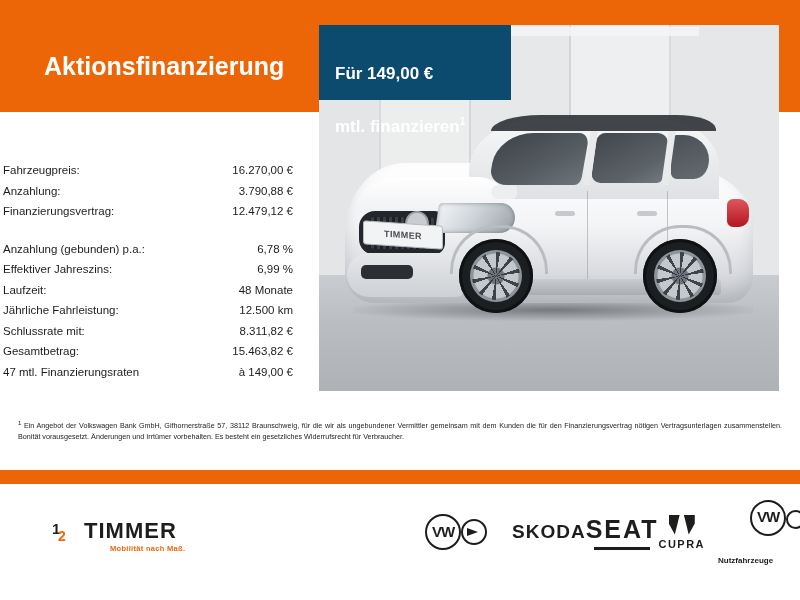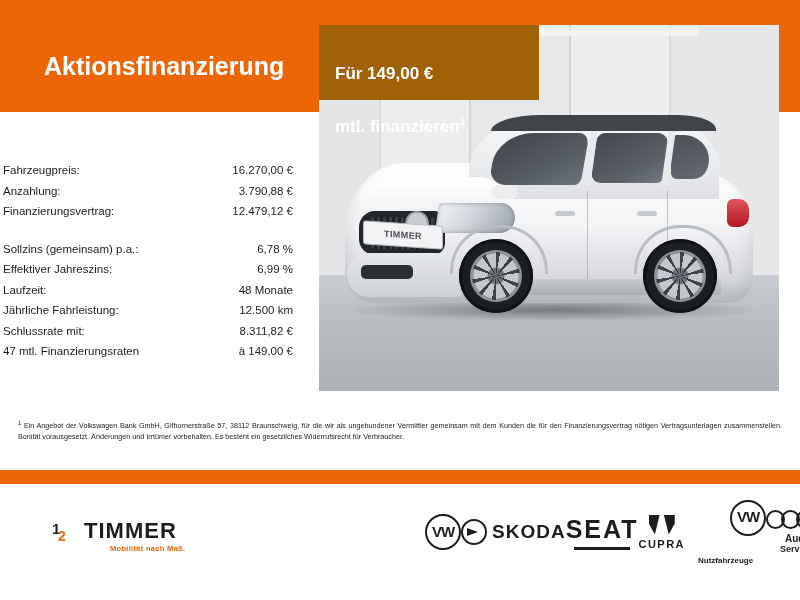--- a/index.html
+++ b/index.html
@@ -37,23 +37,23 @@
     font-weight: bold;
     color: #ffffff;
     letter-spacing: 0px;
     white-space: nowrap;
   }
   
   .promo-box {
     position: absolute;
     left: 319px;
     top: 25px;
-    width: 220px;
+    width: 192px;
     height: 75px;
-    background: #a16207;
+    background: #0c4a6e;
   }
   .promo-text {
     position: absolute;
     left: 16px;
     top: 13px;
     color: #ffffff;
     font-size: 17px;
     font-weight: bold;
     line-height: 24px;
     white-space: pre-line;
@@ -484,20 +484,21 @@
     font-size: 15px;
     font-weight: bold;
     line-height: 13px;
     letter-spacing: -1px;
     margin-left: 45px;
   }
   .vw-ring span { transform: translateY(-1px); }
   .skoda {
     display: flex;
     align-items: center;
+    gap: 20px;
   }
   .skoda-arrow {
     width: 22px; height: 22px;
     border: 2px solid #1d1d1b;
     border-radius: 50%;
     margin-right: 5px;
     position: relative;
   }
   .skoda-arrow::after {
     content: "";
@@ -652,38 +653,42 @@
       <span class="val">3.790,88 €</span>
     </div>
     <div class="row">
       <span class="lbl">Finanzierungsvertrag:</span>
       <span class="val">12.479,12 €</span>
     </div>
 
     <div class="gap"></div>
 
     <div class="row">
-      <span class="lbl">Sollzins (gemeinsam) p.a.:</span>
+      <span class="lbl">Anzahlung (gebunden) p.a.:</span>
       <span class="val">6,78 %</span>
     </div>
     <div class="row">
       <span class="lbl">Effektiver Jahreszins:</span>
       <span class="val">6,99 %</span>
     </div>
     <div class="row">
       <span class="lbl">Laufzeit:</span>
       <span class="val">48 Monate</span>
     </div>
     <div class="row">
       <span class="lbl">Jährliche Fahrleistung:</span>
       <span class="val">12.500 km</span>
     </div>
     <div class="row">
       <span class="lbl">Schlussrate mit:</span>
       <span class="val">8.311,82 €</span>
+    </div>
+    <div class="row">
+      <span class="lbl">Gesamtbetrag:</span>
+      <span class="val">15.463,82 €</span>
     </div>
     <div class="row">
       <span class="lbl">47 mtl. Finanzierungsraten</span>
       <span class="val">à 149,00 €</span>
     </div>
   </div>
 
   <div class="footnote">
     <sup>1</sup><span> Ein Angebot der Volkswagen Bank GmbH, Gifhornerstraße 57, 38112 Braunschweig, für die wir als ungebundener Vermittler gemeinsam mit dem Kunden die für den Finanzierungsvertrag nötigen Vertragsunterlagen zusammenstellen. Bonität vorausgesetzt. Änderungen und Irrtümer vorbehalten. Es besteht ein gesetzliches Widerrufsrecht für Verbraucher.</span>
   </div>

